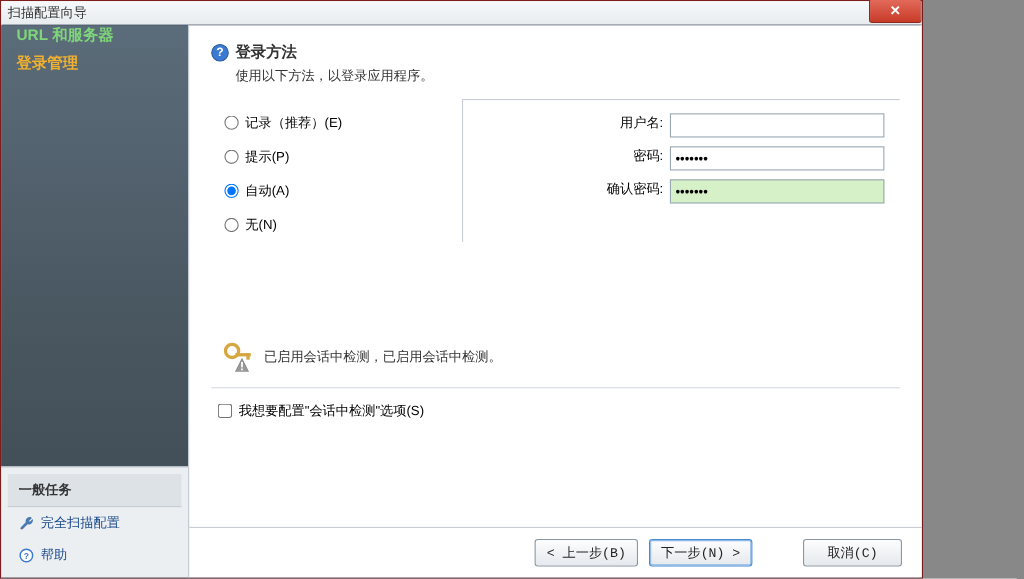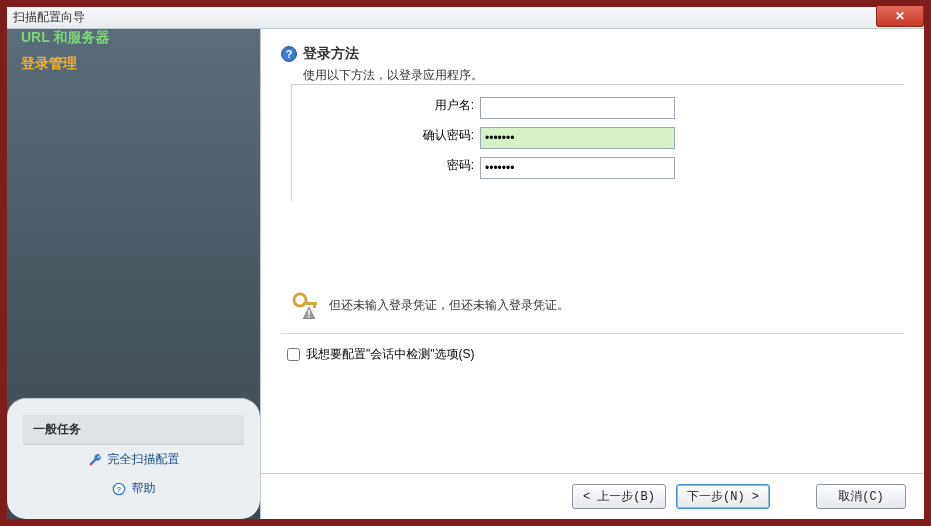--- a/index.html
+++ b/index.html
@@ -1,19 +1,19 @@
 <!DOCTYPE html>
 <html><head>
 <meta charset="utf-8">
 <style>
   * { box-sizing: border-box; margin: 0; padding: 0; }
   body { font-family: "Microsoft YaHei", "SimSun", Arial, sans-serif; font-size: 12px; background: #888; }
   .window {
-    width: 931px; height: 526px; background: #0f172a; position: relative;
-    border: 7px solid #7f1d1d; box-shadow: 0 0 0 1px #d0d8e0 inset;
+    width: 839px; height: 526px; background: #0f172a; position: relative;
+    border: 1px solid #7f1d1d; box-shadow: 0 0 0 1px #d0d8e0 inset;
   }
   .titlebar {
     height: 22px; background: linear-gradient(#f7f9fb, #e8ecef);
     border-bottom: 1px solid #c0c8d0; display: flex; align-items: center;
     padding-left: 6px; position: relative;
   }
   .titlebar .title { font-size: 12px; color: #333; }
   .close-btn {
     position: absolute; right: 0; top: -1px; width: 48px; height: 21px;
     background: linear-gradient(#e26a5a, #c83a28);
@@ -26,47 +26,46 @@
   .sidebar {
     width: 253px; background: linear-gradient(#5b6c7a 0%, #4a5862 50%, #3e4a54 100%);
     display: flex; flex-direction: column; position: relative;
   }
   .sidebar .steps { padding: 0 14px; }
   .sidebar .step { font-size: 14px; font-weight: bold; margin-bottom: 8px; }
   .step-complete { color: #7fd67a; }
   .step-active { color: #f0b030; }
   .sidebar-bottom {
     margin-top: auto; background: #eceff2; border-top: 1px solid #c0c8d0;
-    padding: 16px; 
-    border-radius: 19px;
+    padding: 6px; 
   }
   .gtask-header {
     background: #dde2e7; padding: 6px 10px; font-weight: bold; color: #333;
     border-bottom: 1px solid #c8ced4;
   }
   .gtask-item {
     display: flex; align-items: center; gap: 6px; padding: 6px 10px;
-    color: #1a4a8a; cursor: pointer; justify-content: center;
+    color: #1a4a8a; cursor: pointer;
   }
   .icon-wrench { width:14px; height:14px; display:inline-block; }
   .icon-help { width:14px; height:14px; display:inline-block; }
 
   .main {
     flex: 1; display: flex; flex-direction: column; background: #fff;
     border-left: 1px solid #c0c8d0; position: relative;
   }
   .content { flex: 1; padding: 16px 20px 10px 20px; overflow: auto; }
   .page-header { display: flex; align-items: center; gap: 6px; margin-bottom: 4px; }
   .page-header .qicon {
     width: 16px; height: 16px; border-radius: 50%; background: #3a7ad0;
     color: #fff; font-size: 11px; font-weight: bold; display: flex;
     align-items: center; justify-content: center; border:1px solid #2a5aa0;
   }
   .page-title { font-size: 14px; font-weight: bold; color: #333; }
-  .page-sub { margin-left: 22px; color: #333; }
+  .page-sub { margin-left: 22px; margin-bottom: 12px; color: #333; }
 
   .method-area { display: flex; gap: 18px; margin-left: 10px; }
   .radios { width: 200px; padding-top: 6px; }
   .radio-row { display: flex; align-items: center; gap: 6px; padding: 7px 2px; }
   .radio-row input { margin: 0; }
   .radio-row label { cursor: pointer; }
 
   .cred-panel {
     flex: 1; border-top: 1px solid #c8ced4; border-left: 1px solid #c8ced4;
     padding: 12px 14px 14px 14px; position: relative;
@@ -148,49 +147,67 @@
 
     <div class="main">
       <div class="content">
         <div class="page-header">
           <span class="qicon">?</span>
           <span class="page-title">登录方法</span>
         </div>
         <div class="page-sub">使用以下方法，以登录应用程序。</div>
 
         <div class="method-area">
+          <div class="radios">
+            <div class="radio-row">
+              <input type="radio" name="m" id="r1" style="">
+              <label for="r1">记录（推荐）(E)</label>
+            </div>
+            <div class="radio-row">
+              <input type="radio" name="m" id="r2" style="">
+              <label for="r2">提示(P)</label>
+            </div>
+            <div class="radio-row">
+              <input type="radio" name="m" id="r3" checked="" style="">
+              <label for="r3">自动(A)</label>
+            </div>
+            <div class="radio-row">
+              <input type="radio" name="m" id="r4" style="">
+              <label for="r4">无(N)</label>
+            </div>
+          </div>
 
           <div class="cred-panel">
             <div class="form-row">
               <label>用户名:</label>
               <input type="text" value="" style="">
             </div>
             <div class="form-row">
+              <label>密码:</label>
+              <input type="password" value="•••••••" style="">
+            </div>
+            <div class="form-row">
               <label>确认密码:</label>
               <input type="password" class="confirm" value="•••••••" style="">
-            </div>
-            <div class="form-row">
-              <label>密码:</label>
-              <input type="password" value="•••••••" style="">
             </div>
           </div>
         </div>
 
         <div class="warning-bar">
           <span class="key-icon">
             <svg viewBox="0 0 32 28" width="32" height="28">
               <circle cx="11" cy="9" r="6" fill="none" stroke="#d6a640" stroke-width="3"></circle>
               <rect x="14" y="11" width="14" height="3" fill="#d6a640"></rect>
               <rect x="24" y="11" width="3" height="6" fill="#d6a640"></rect>
               <path d="M14 28 L20 16 L26 28 Z" fill="#999" stroke="#666" stroke-width="0.5"></path>
               <rect x="19.2" y="19" width="1.6" height="5" fill="#fff"></rect>
               <rect x="19.2" y="25" width="1.6" height="1.6" fill="#fff"></rect>
             </svg>
           </span>
-          <span class="warning-msg">但还未输入登录凭证，但还未输入登录凭证。</span>
+          <span class="warning-msg">已启用会话中检测，已启用会话中检测。</span>
         </div>
 
         <div class="session-row">
           <input type="checkbox" id="sc" style="">
           <label for="sc">我想要配置"会话中检测"选项(S)</label>
         </div>
       </div>
 
       <div class="footer">
         <button class="btn">&lt; 上一步(B)</button>

